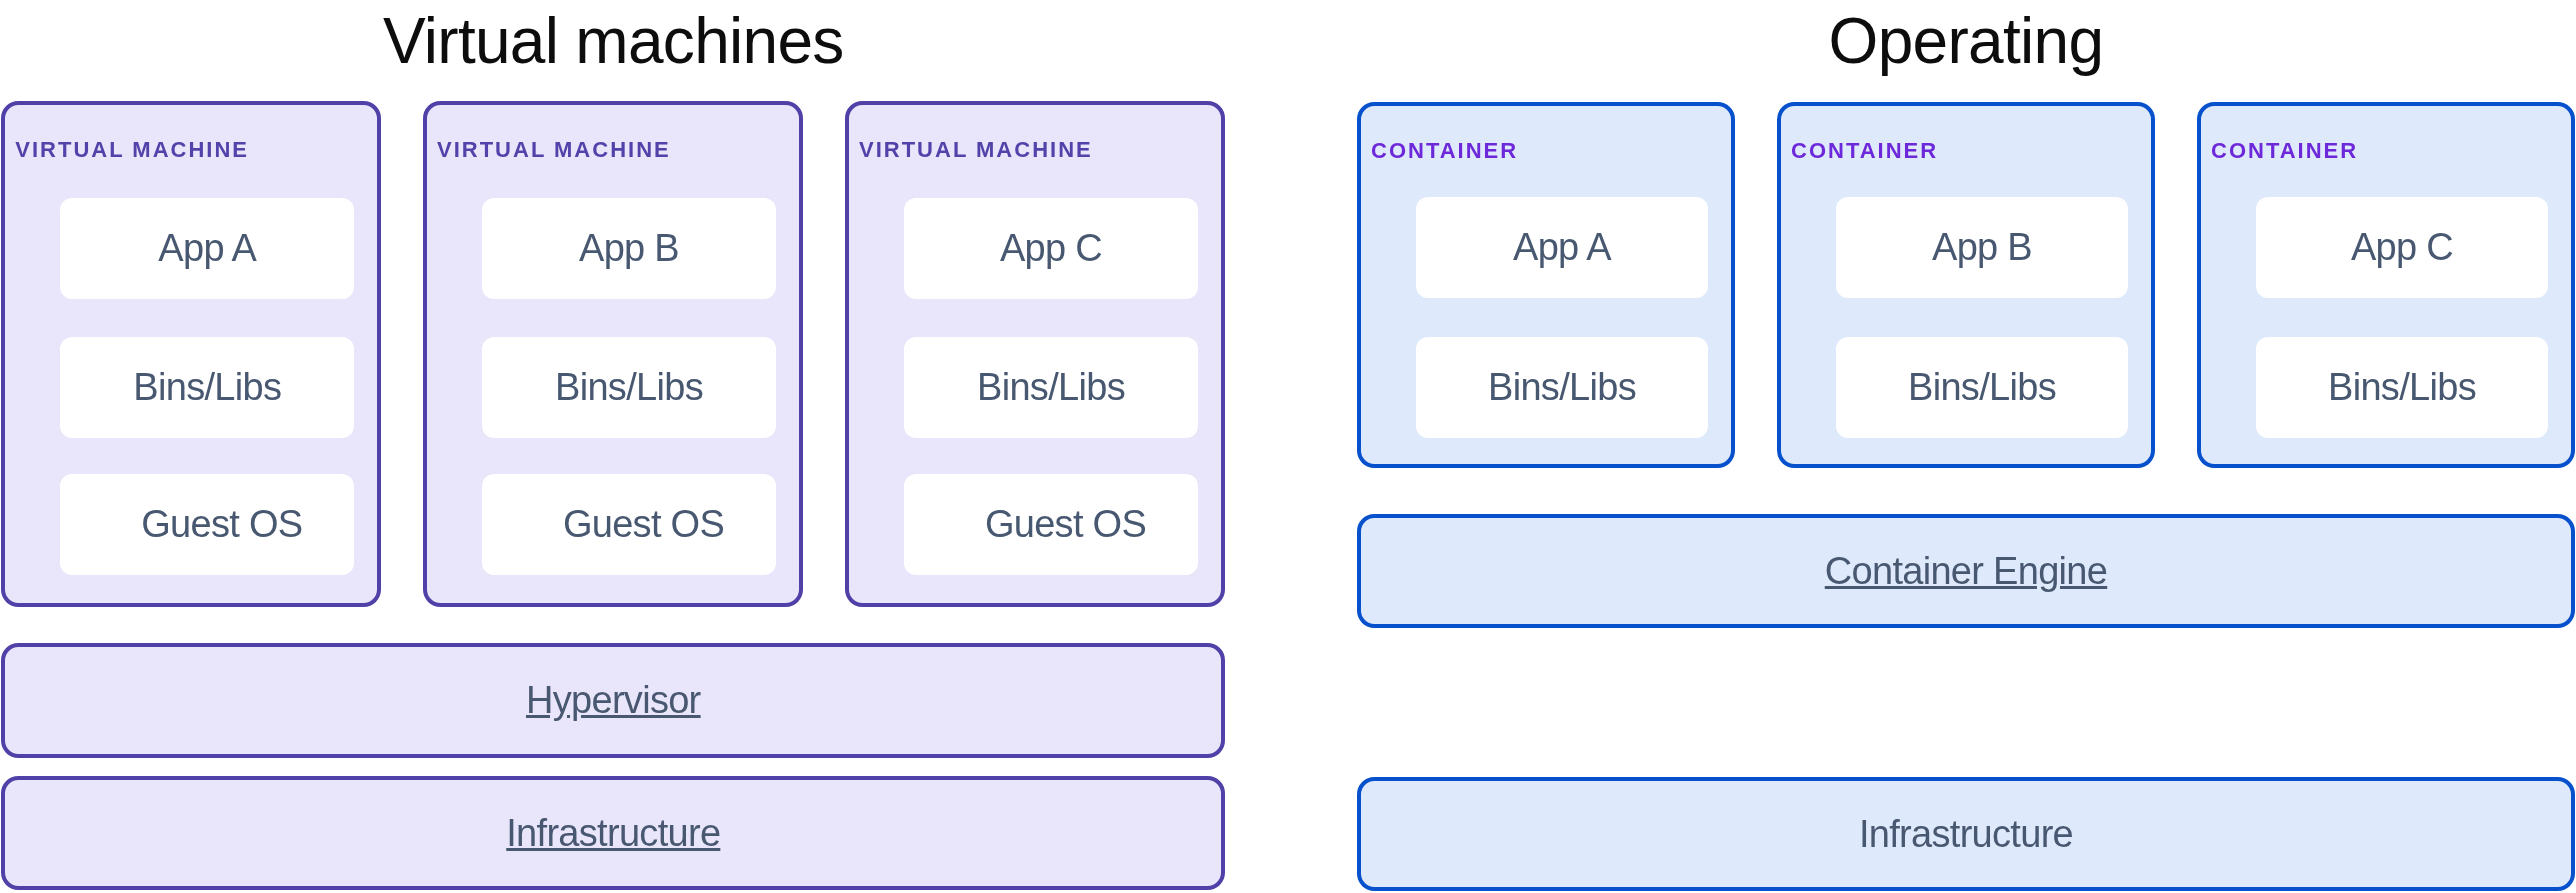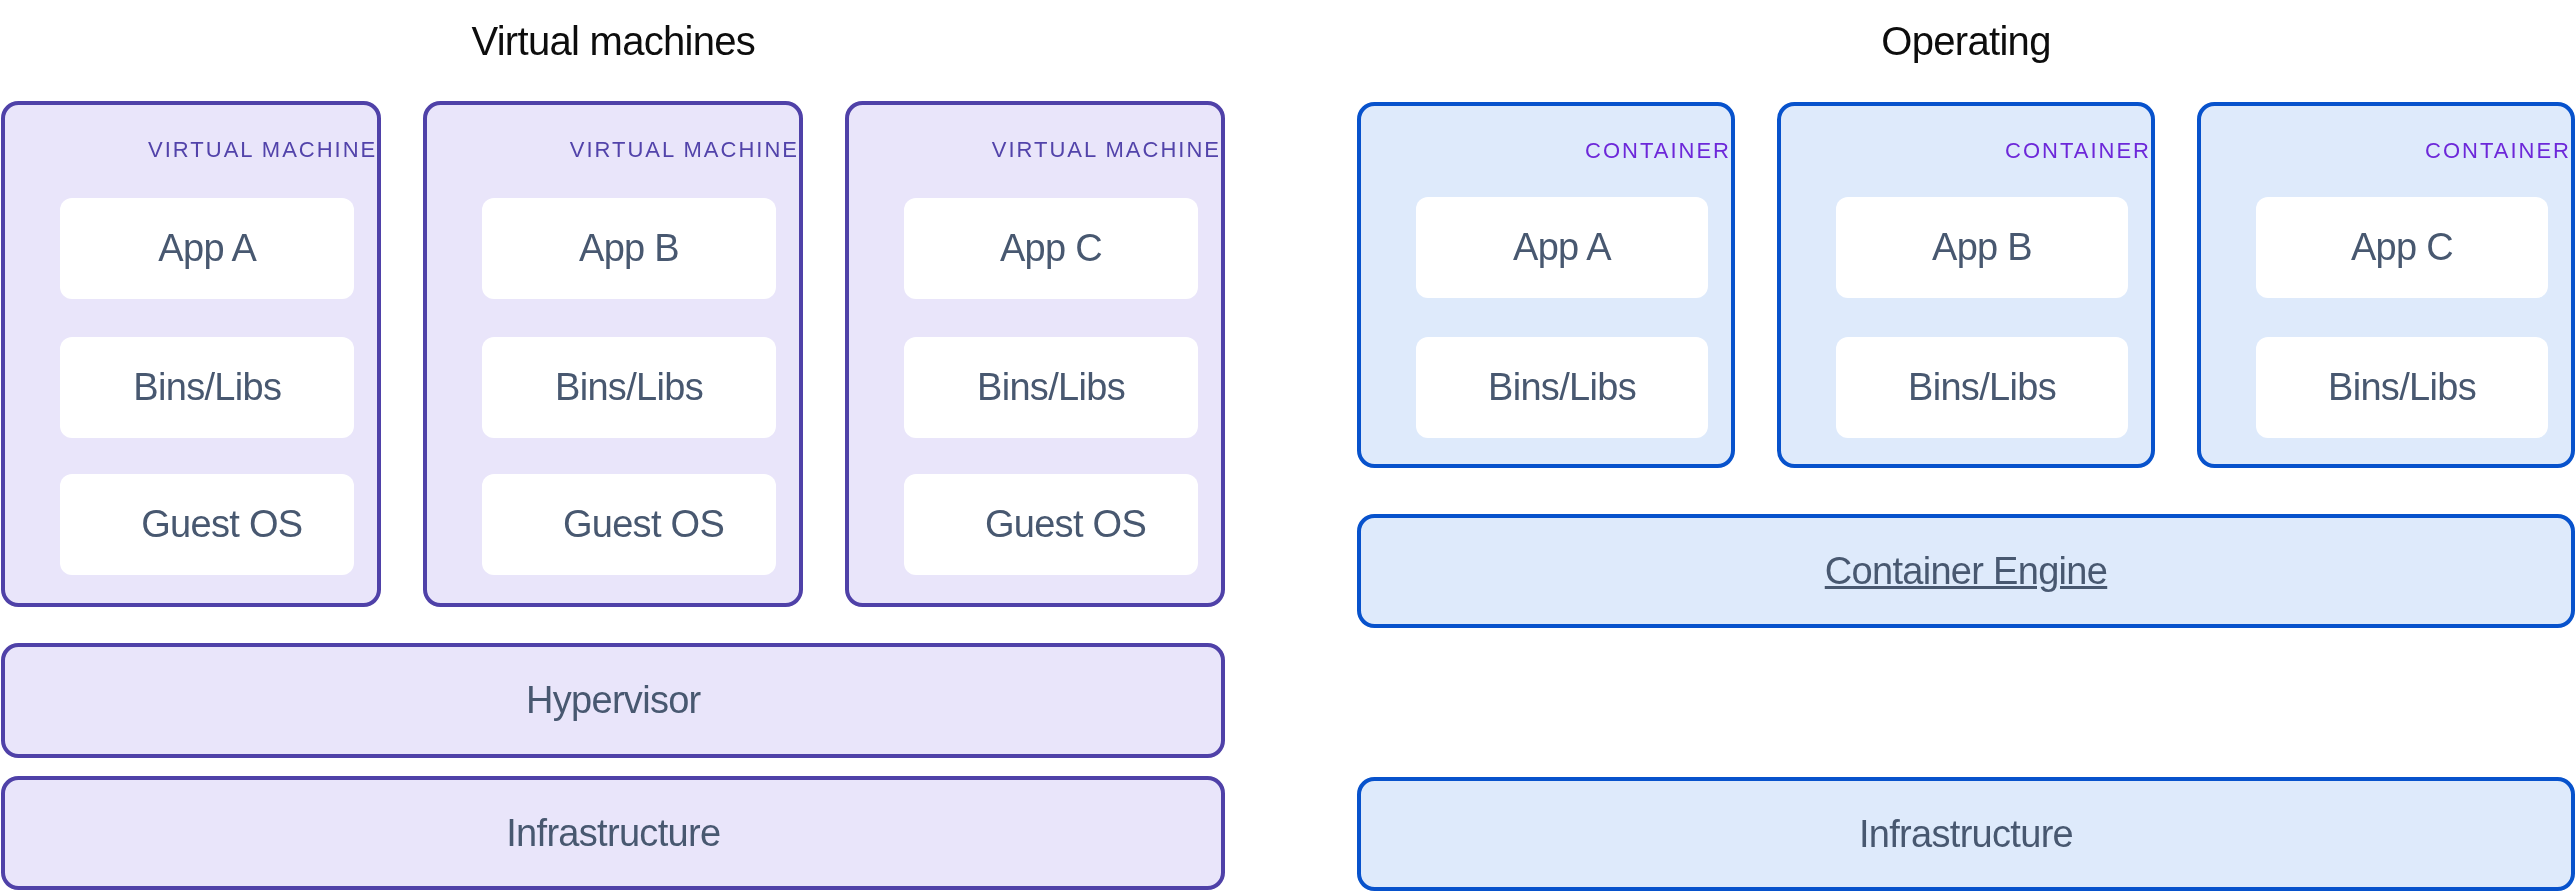--- a/index.html
+++ b/index.html
@@ -16,21 +16,21 @@
     font-family: "Liberation Sans", sans-serif;
   }
 
   
   .section-title {
     position: absolute;
     top: 0;
     height: 82px;
     line-height: 82px;
     text-align: center;
-    font-size: 40px;
+    font-size: 64px;
     font-weight: 500;
     letter-spacing: -0.7px;
     color: #0d0d0d;
   }
   .section-title.left  { left: 1.3px;    width: 1224px; }
   .section-title.right { left: 1357px; width: 1218px; }
 
   
   .stack-box {
     position: absolute;
@@ -55,25 +55,25 @@
   .vm.pos-1 { left: 1.3px; }
   .vm.pos-2 { left: 423px; }
   .vm.pos-3 { left: 845px; }
   .container.pos-1 { left: 1357px; }
   .container.pos-2 { left: 1777px; }
   .container.pos-3 { left: 2197px; }
 
   .stack-badge {
     position: absolute;
     top: 32px;
-    left: 0;
+    left: 10px;
     width: 100%;
-    text-align: right;
+    text-align: left;
     font-size: 22px;
-    font-weight: normal;
+    font-weight: bold;
     letter-spacing: 2px;
   }
   .vm .stack-badge        { color: #5243aa; }
   .container .stack-badge { color: #6d28d9; }
 
   .stack-item {
     position: absolute;
     left: 23px;
     right: 23px;
     height: 101px;
@@ -104,20 +104,21 @@
     justify-content: center;
     font-size: 38px;
     letter-spacing: -0.7px;
     color: #485870;
   }
   .layer.purple {
     left: 1.3px;
     width: 1224px;
     background: #e9e5fa;
     border-color: #4f41a8;
+    text-decoration: underline;
   }
   .layer.blue {
     left: 1357px;
     width: 1218px;
     background: #deeafb;
     border-color: #0752cc;
   }
   .layer.hypervisor      { top: 643px;  height: 115px; }
   .layer.infra-left      { top: 776px; height: 114px; }
   .layer.engine          { top: 514px;  height: 114px; text-decoration: underline; }

